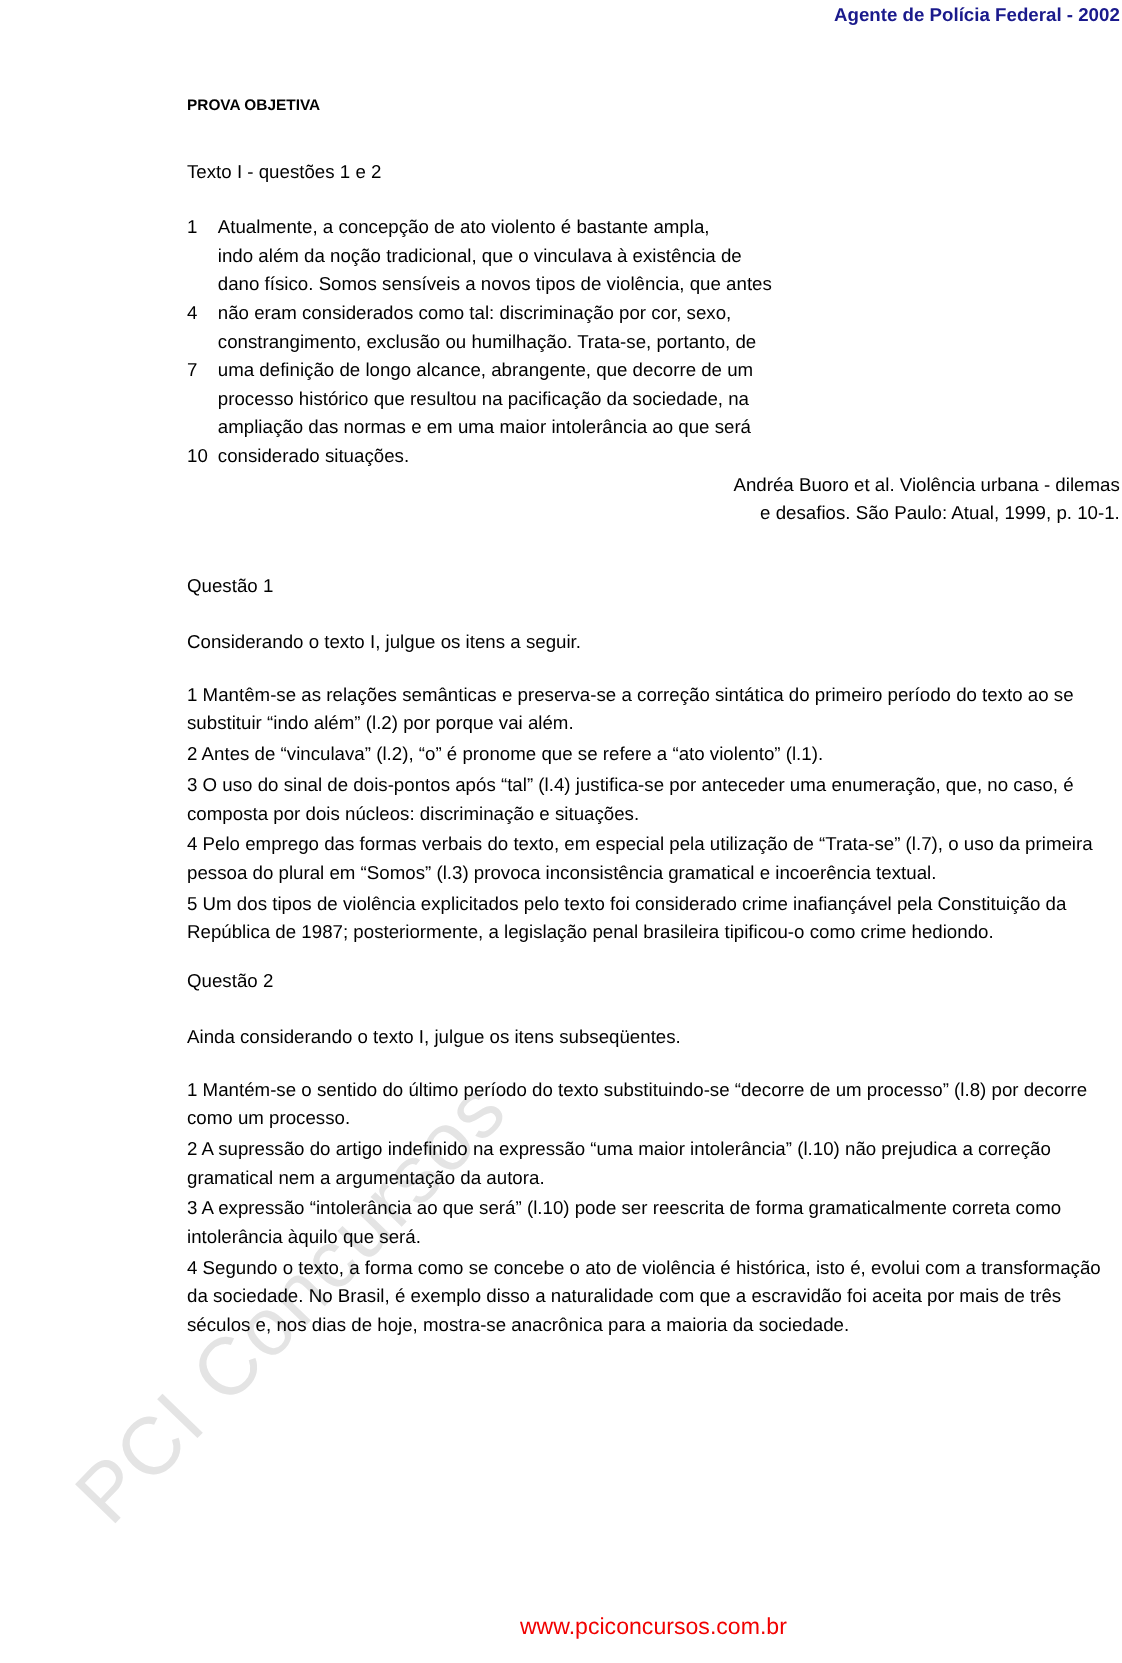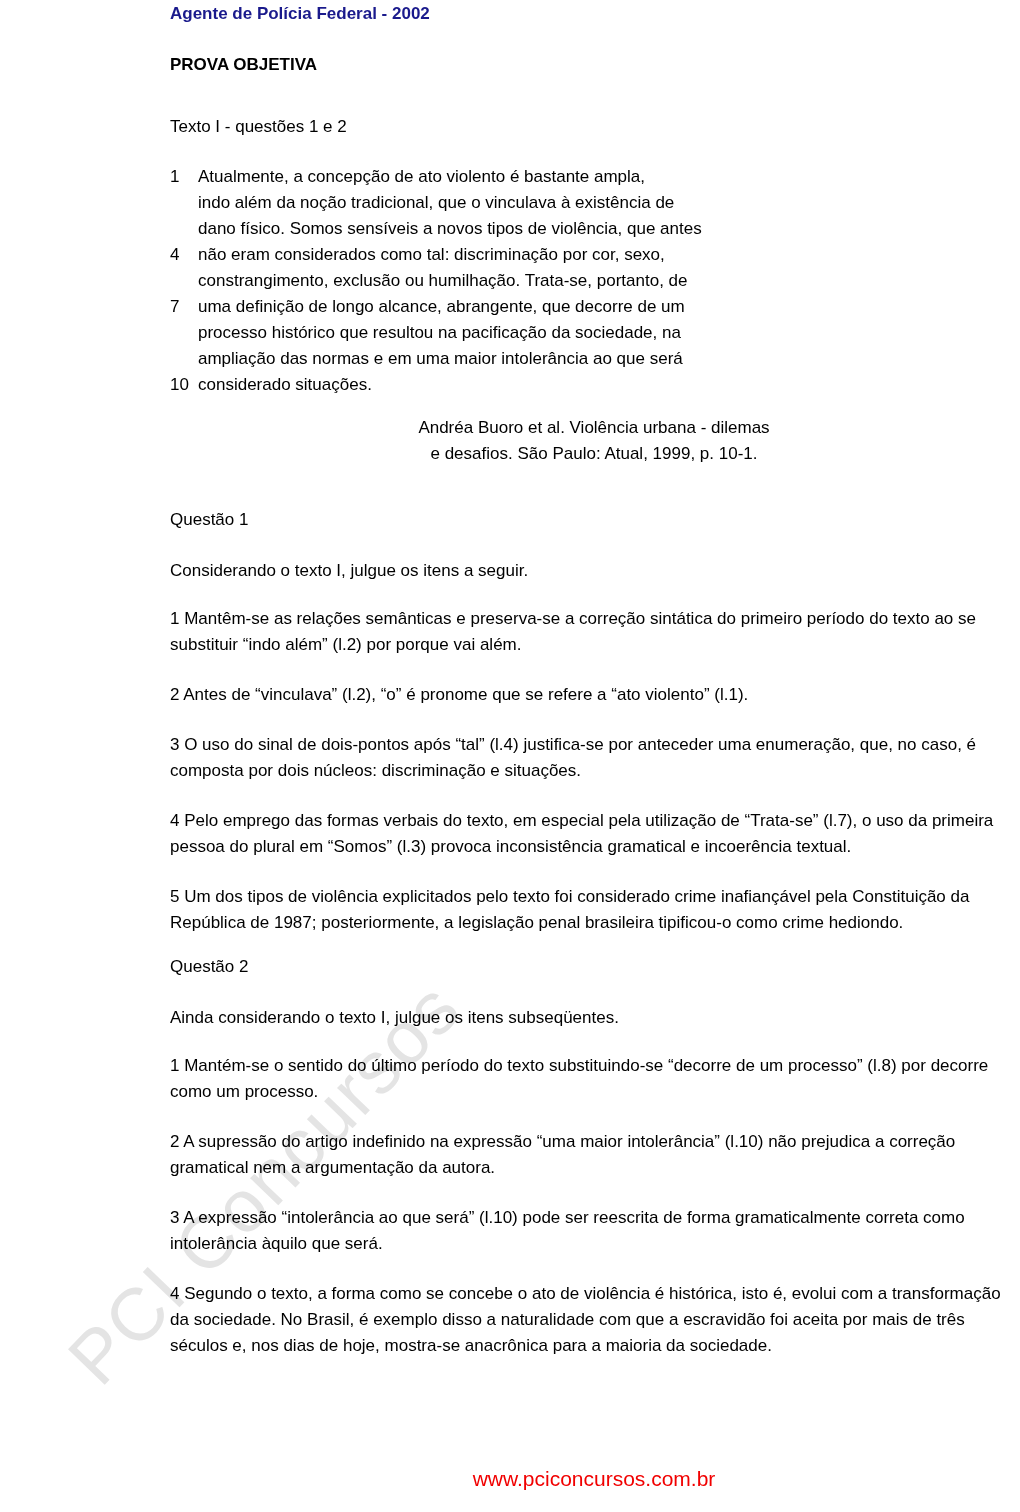--- a/index.html
+++ b/index.html
@@ -29,50 +29,49 @@
     white-space: nowrap;
     transform-origin: 0 100%;
     transform: rotate(-46deg);
     user-select: none;
   }
   .header-title {
     position: absolute;
     top: 3px;
     left: 170px;
     width: 848px;
-    text-align: left;
+    text-align: right;
     font-size: 17px;
     font-weight: bold;
     color: #1a1a8c;
     line-height: 21px;
   }
   .content {
     position: absolute;
     left: 170px;
     top: 0;
     width: 848px;
     line-height: 26px;
   }
   .section-title {
-    margin-top: 52px;
-    font-size: 17px;
+    margin-top: 82px;
+    font-size: 14px;
     font-weight: bold;
   }
   .texto-label { margin-top: 36px; }
   .text-block { margin-top: 24px; }
   .tline { display: flex; }
   .lnum { flex: none; width: 28px; }
   .citation {
-    margin-top: 17px;
-    text-align: center;
+    text-align: right;
   }
   .q-title { margin-top: 40px; }
   .q-title.second { margin-top: 18px; }
   .q-intro { margin-top: 25px; }
-  .q-item { margin-top: 24px; }
+  .q-item { margin-top: 2px; }
   .q-item.first { margin-top: 22px; }
   .footer {
     position: absolute;
     left: 170px;
     top: 1467px;
     width: 848px;
     text-align: center;
     font-size: 21px;
     color: #f10000;
     line-height: 24px;

